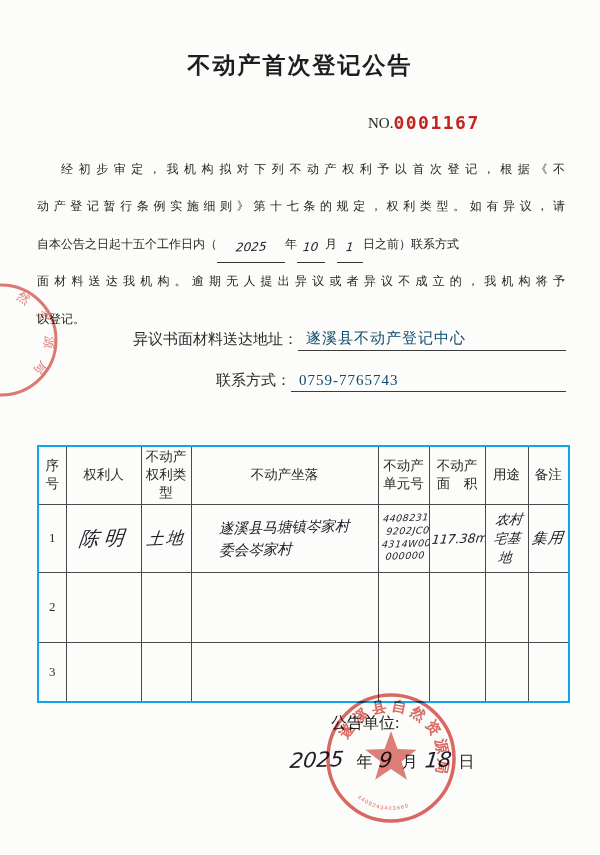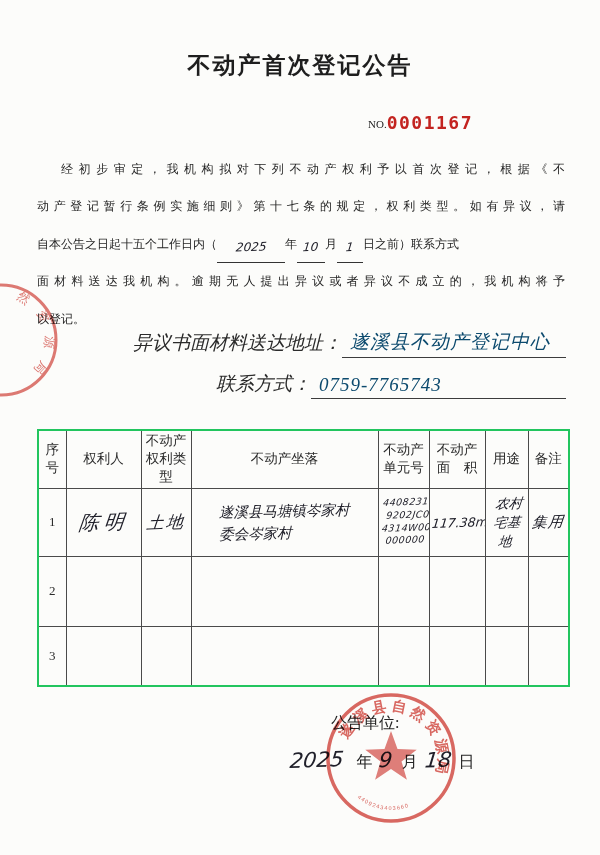--- a/index.html
+++ b/index.html
@@ -10,59 +10,59 @@
     color:#2b2b2b;
   }
   
   .title{
     position:absolute;top:50px;left:0;width:100%;text-align:center;
     font-family:"Liberation Sans","DejaVu Sans",sans-serif;
     font-size:23px;font-weight:700;letter-spacing:2px;color:#1e1e1e;
   }
   
   .no-line{position:absolute;top:112px;left:368px;white-space:nowrap;}
-  .no-label{font-size:11px;color:#222;}
+  .no-label{font-size:15px;color:#222;}
   .no-value{
     font-family:"DejaVu Sans Mono",monospace;font-size:18px;font-weight:700;
     color:#c32420;letter-spacing:1.5px;vertical-align:-1px;
   }
   
   .para{position:absolute;top:151px;left:37px;width:528px;font-size:12px;color:#262626;}
   .para .ln{height:37.4px;line-height:37.4px;white-space:nowrap;}
   .jline{text-align:justify;text-align-last:justify;white-space:normal;overflow:hidden;}
   .indent{text-indent:2em;}
   .blank{
     display:inline-block;border-bottom:1px solid #333;text-align:center;
     height:30px;line-height:30px;vertical-align:bottom;
   }
   .blank.year{width:68px;} .blank.month{width:28px;} .blank.day{width:26px;}
   
   .hw{
     font-style:italic;font-family:"DejaVu Sans",sans-serif;
     color:#20202a;display:inline-block;transform:skewX(-8deg) rotate(-2deg);
   }
   
-  .fieldline{position:absolute;display:flex;align-items:flex-end;font-size:19px;right:34px;font-style:italic;}
+  .fieldline{position:absolute;display:flex;align-items:flex-end;font-size:15px;right:34px;}
   .addr{top:329px;left:133px;}
   .contact{top:371px;left:216px;align-items:flex-end;}
   .fieldline .lab{white-space:nowrap;padding-bottom:2px;}
   .fieldline .val{
     flex:1;border-bottom:1px solid #3c3c3c;padding:0 0 2px 8px;white-space:nowrap;
     letter-spacing:1px;color:#0c4a6e;
   }
   
   table.reg{
     position:absolute;top:429px;left:37px;width:531px;
     border-collapse:collapse;table-layout:fixed;
   }
   table.reg th,table.reg td{
     border:1px solid #4a4a4a;padding:1px 2px;text-align:center;vertical-align:middle;
     font-weight:normal;overflow:hidden;
   }
-  table.reg{border:2px solid #22c55e;}
+  table.reg{border:2px solid #0ea5e9;margin-top:16px;}
   table.reg th{font-size:13.5px;line-height:1.35;white-space:pre-line;color:#2b2b2b;}
   .row-seq{font-size:13px;}
   .prewrap{white-space:pre-line;}
   .hw-owner{font-size:20px;letter-spacing:5px;}
   .hw-type{font-size:17px;letter-spacing:2px;}
   .hw-loc{font-size:14.5px;line-height:1.55;text-align:left;transform:rotate(-1deg);}
   .hw-unit{font-size:9.5px;line-height:1.35;letter-spacing:.5px;}
   .hw-area{font-size:12.5px;white-space:nowrap;}
   .hw-usage{font-size:13.5px;line-height:1.4;}
   .hw-remark{font-size:15px;letter-spacing:1px;}

